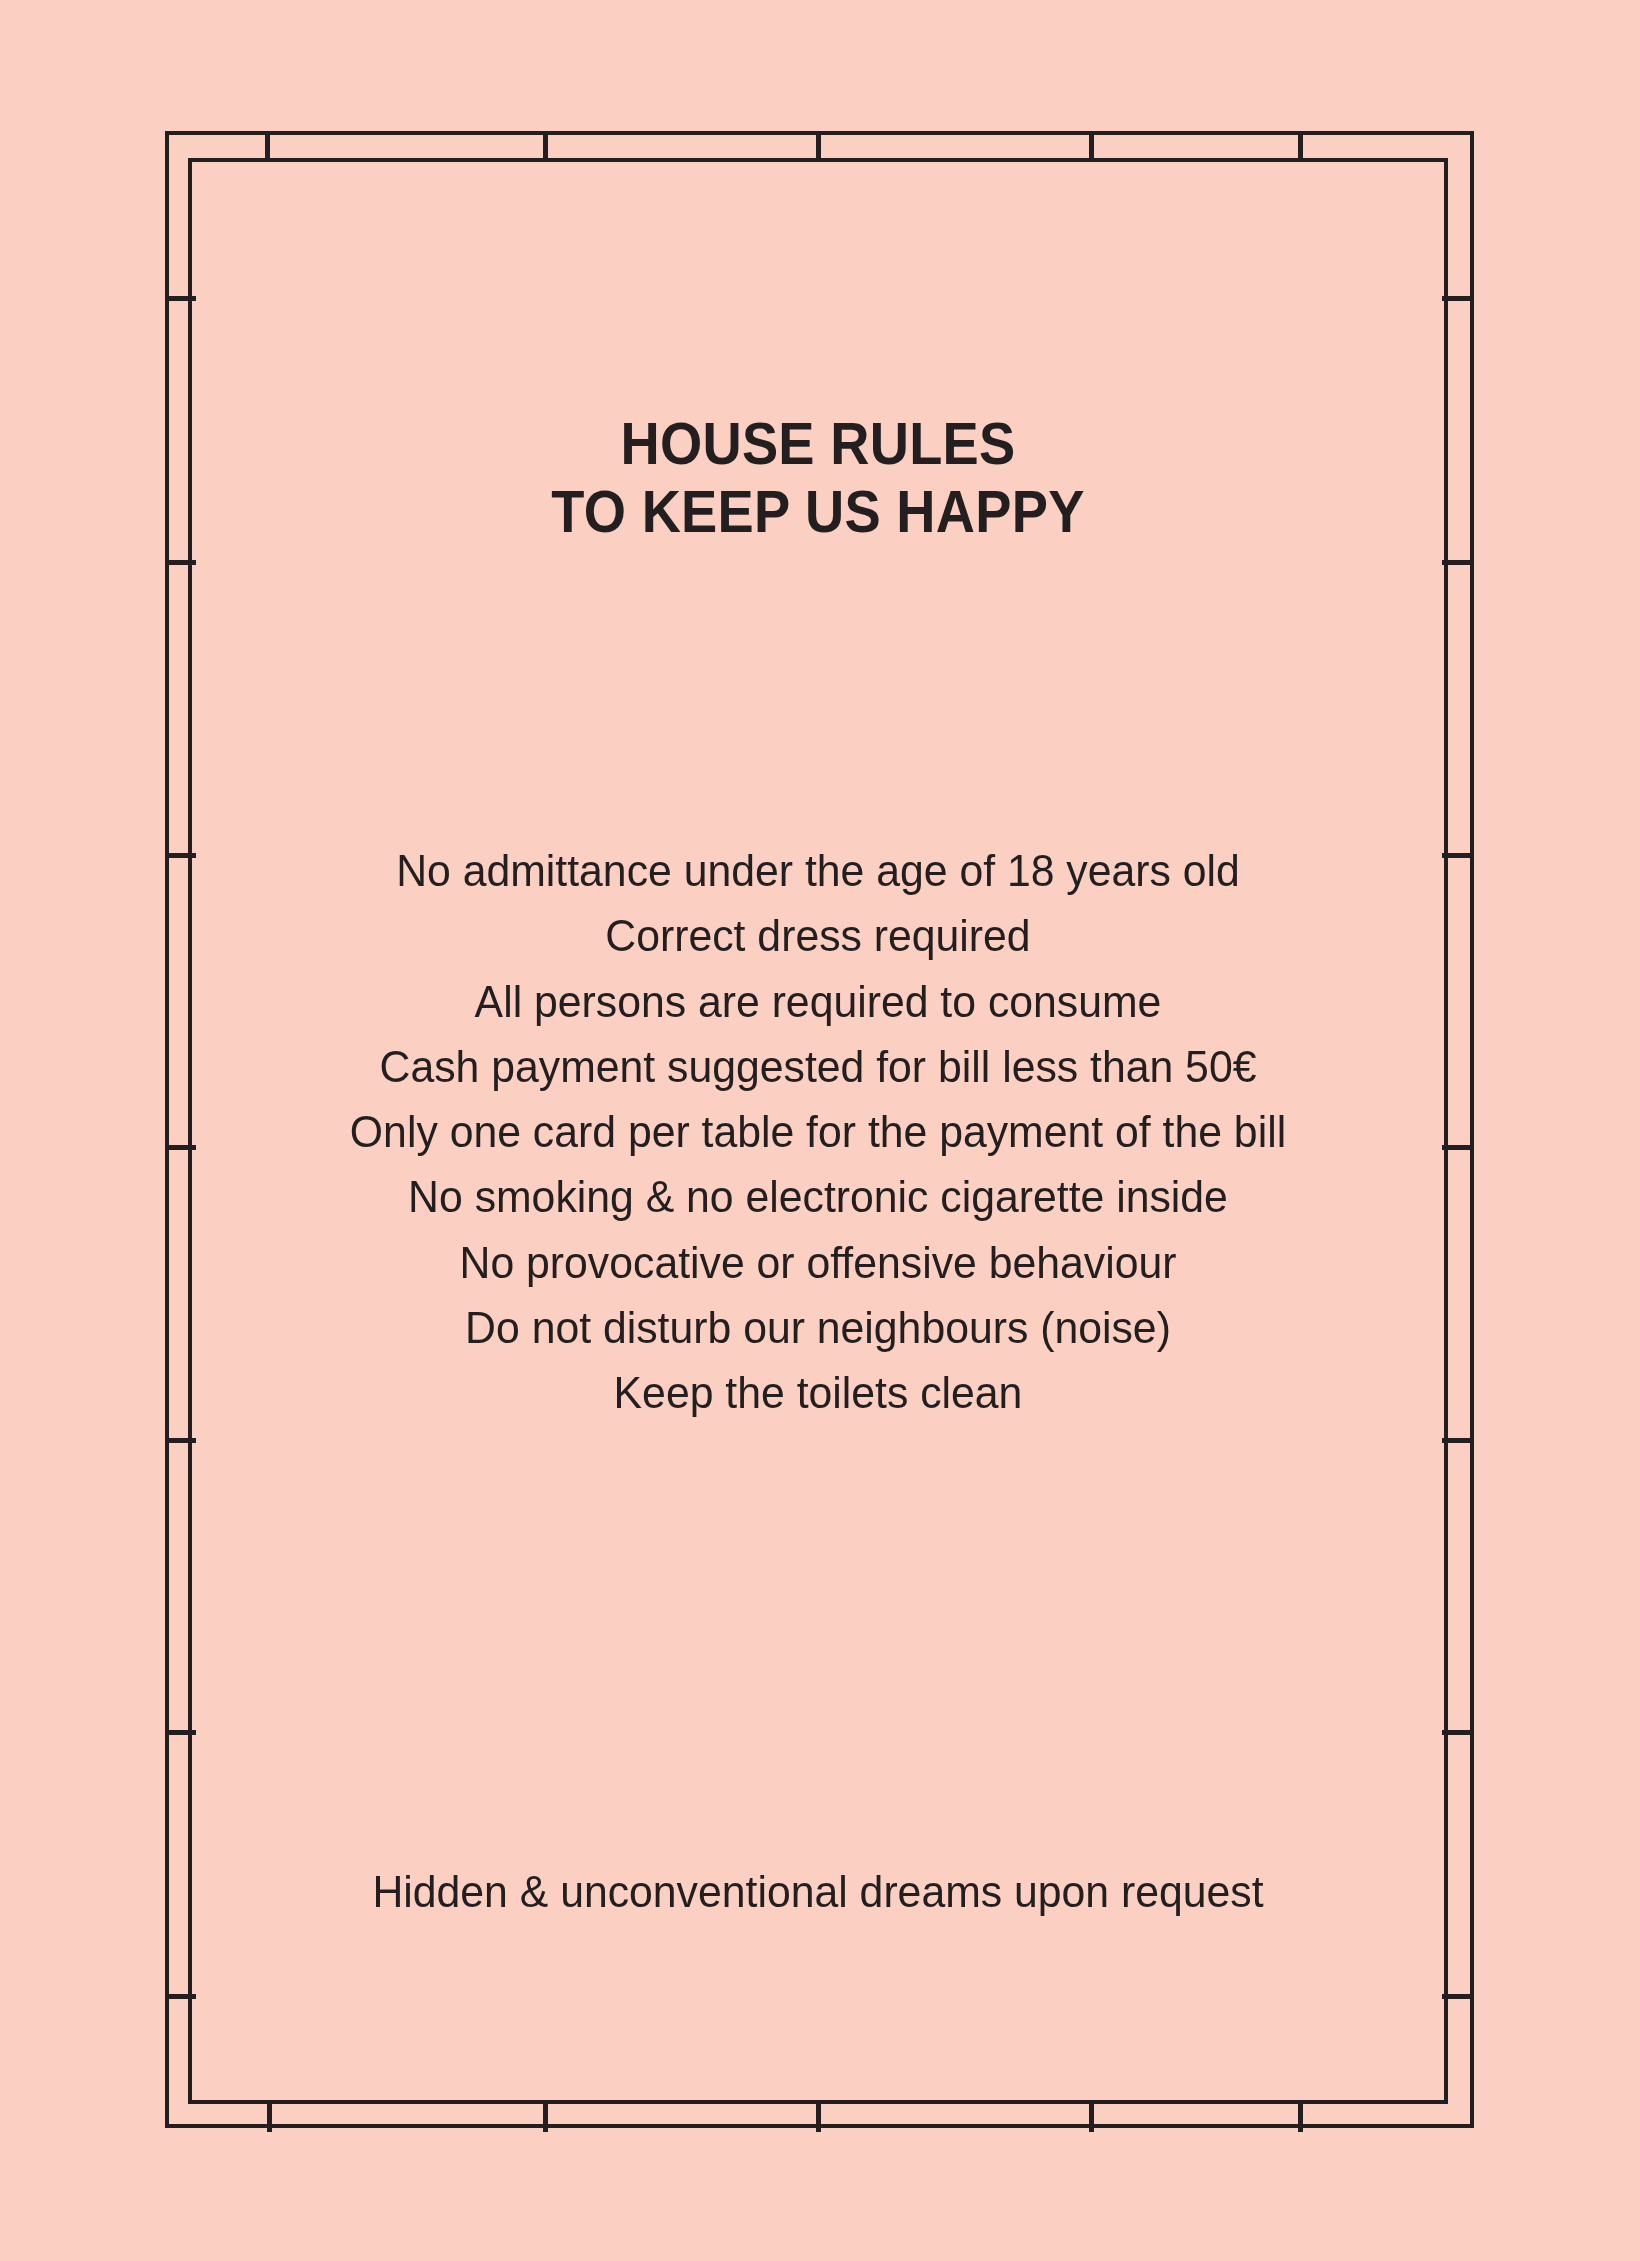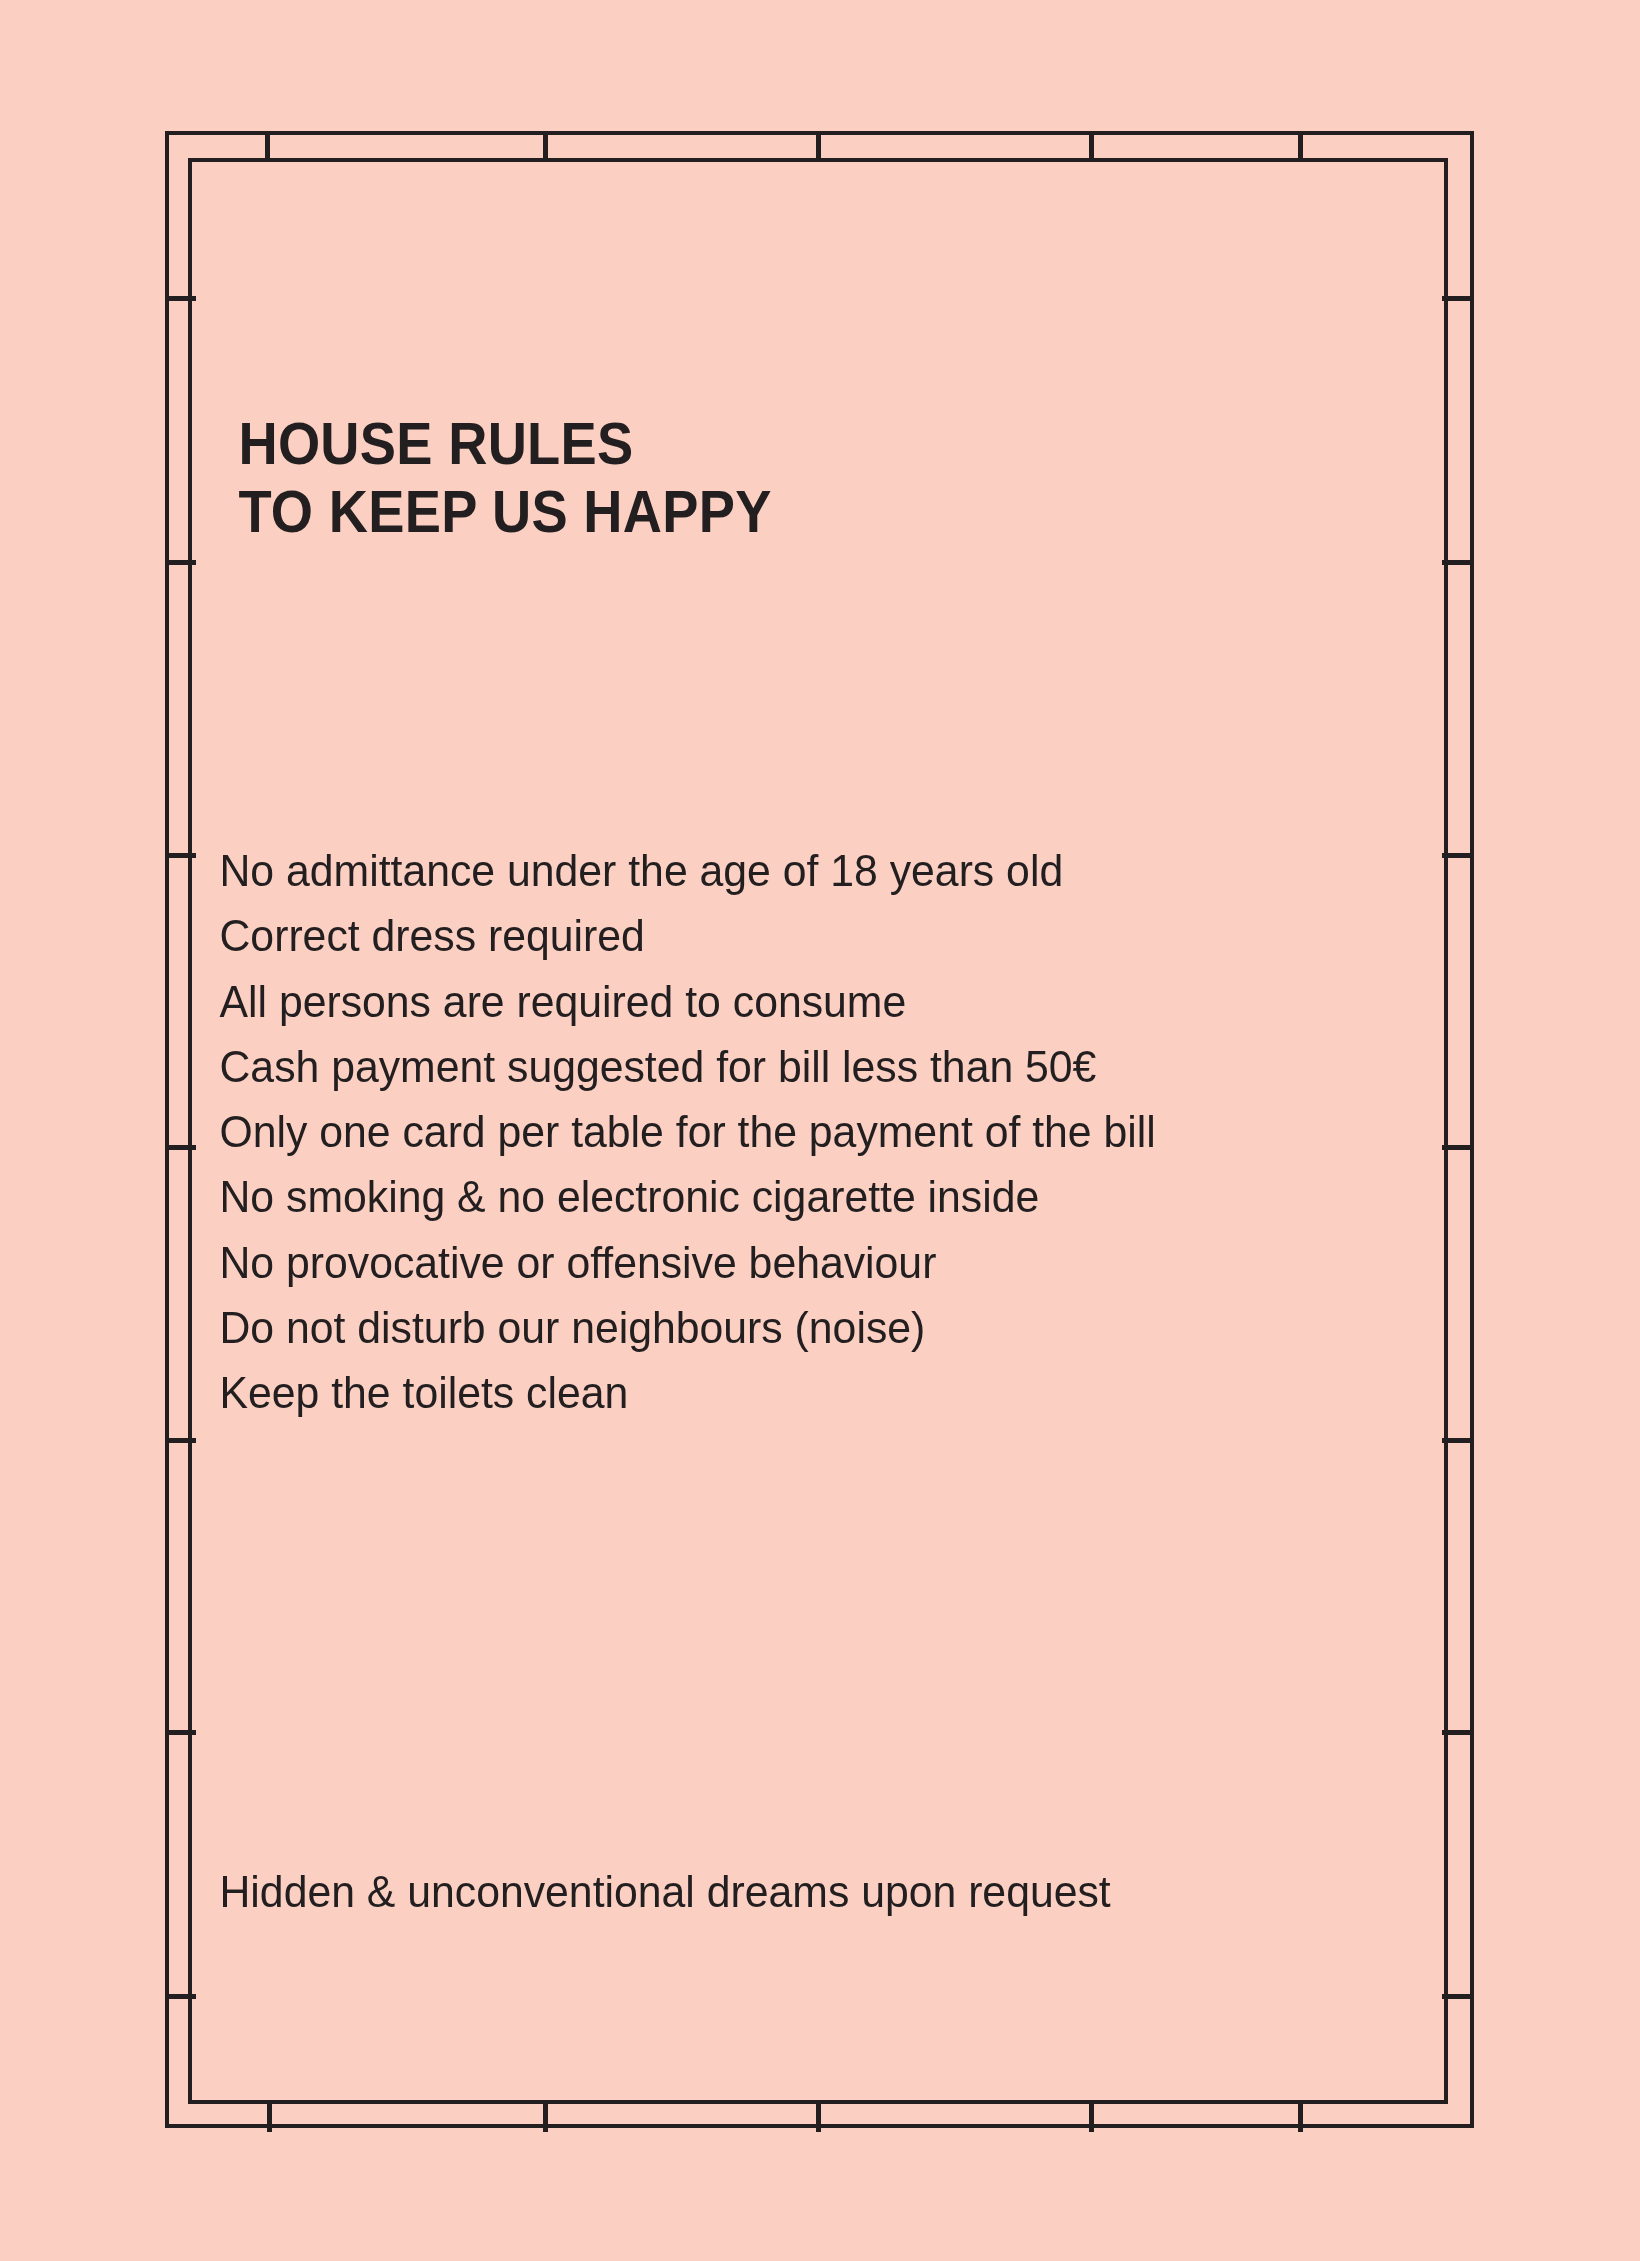--- a/index.html
+++ b/index.html
@@ -56,20 +56,21 @@
     height: 4.8px;
   }
 
   
   .content {
     position: absolute;
     left: 188px;
     top: 158px;
     width: 1260px;
     height: 1526px;
+    text-align: center;
   }
 
   .title {
     position: absolute;
     left: 0;
     right: 0;
     top: 252px;
     font-weight: bold;
     font-size: 59px;
     line-height: 1.16;

